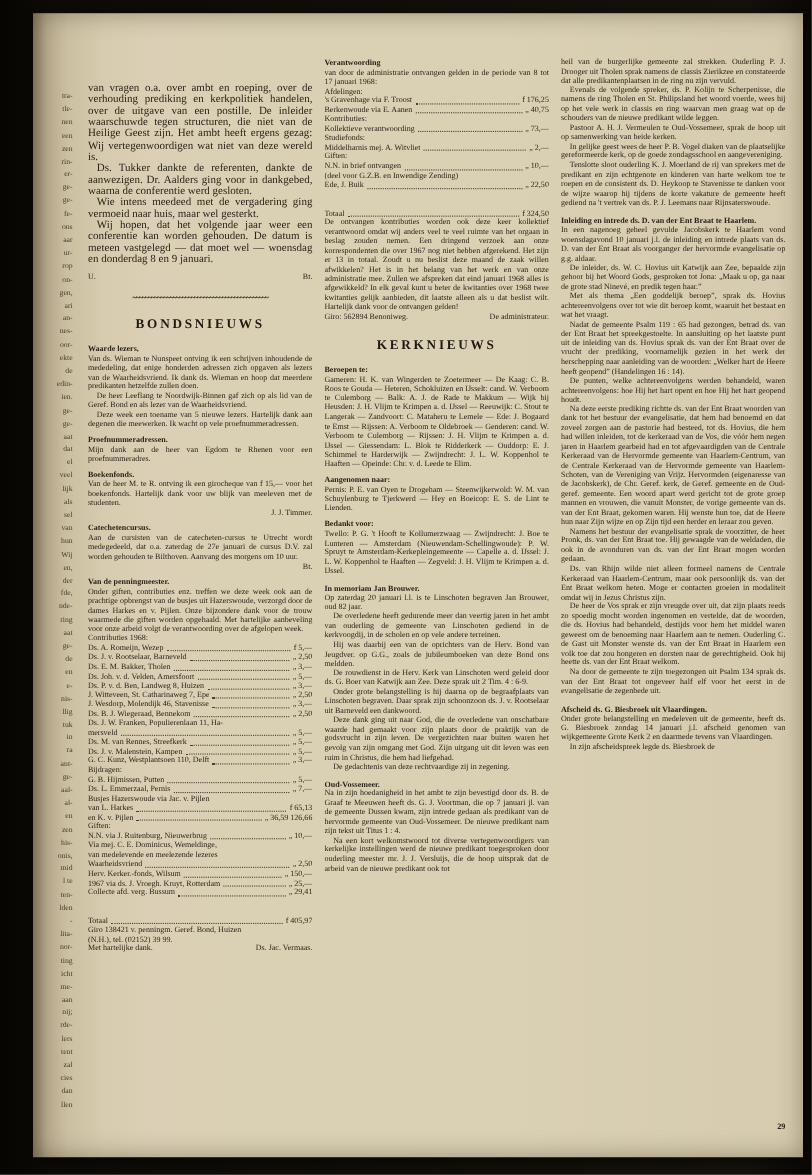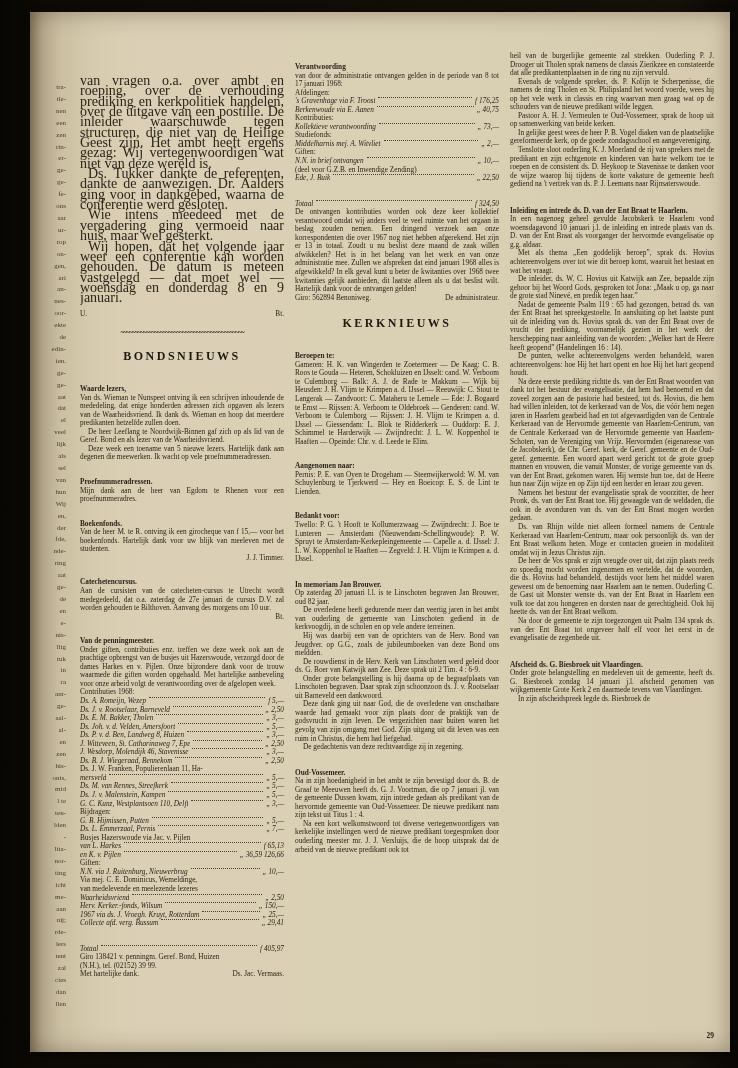--- a/index.html
+++ b/index.html
@@ -21,35 +21,35 @@
   .cols{
     position:absolute;left:50px;top:40px;width:634px;height:988px;
     display:flex;gap:11px;
   }
   .col{
     flex:1;min-width:0;overflow:hidden;color:#2a241a;
     font:7.3px/8.55px "Liberation Serif",serif;text-align:justify;
   }
   .p{text-indent:8px;}
   .p.ni{text-indent:0;}
-  .p.lg{font-size:14px;line-height:10.35px;}
-  .sub{font-weight:bold;text-align:left;margin-top:11px;}
+  .p.lg{font-size:10px;line-height:10.35px;}
+  .sub{font-weight:bold;text-align:left;margin-top:1px;}
   .h{font-weight:bold;font-size:12px;line-height:18px;letter-spacing:2.5px;
      text-align:center;color:#1e1911;text-indent:0;}
   .sep{text-align:center;font-weight:bold;letter-spacing:-1px;line-height:6px;
        height:7px;overflow:hidden;white-space:nowrap;color:#2a241a;}
   .lbl{text-align:left;}
-  .li{display:flex;align-items:flex-start;text-align:left;font-style:italic;}
+  .li{display:flex;align-items:flex-end;text-align:left;}
   .li .n{white-space:nowrap;overflow:hidden;}
   .li .dots{flex:1;border-bottom:1px dotted #4a4030;margin:0 3px 1px 3px;min-width:8px;}
   .li .a{white-space:nowrap;}
   .li.tot{margin-top:13px;}
   .note{text-align:left;}
   .sig{display:flex;justify-content:space-between;}
-  .pagenum{position:absolute;right:16px;bottom:12px;font:bold 7.5px "Liberation Serif",serif;color:#2a241b;}
+  .pagenum{position:absolute;right:16px;bottom:24px;font:bold 7.5px "Liberation Serif",serif;color:#2a241b;}
 </style>
 </head>
 <body>
 
 <div class="page">
   <div class="spine">
       <div>tra-</div>
       <div>tle-</div>
       <div>nen</div>
       <div>een</div>
@@ -370,22 +370,22 @@
       </div>
     <div class="col">
         <div class="p ni">heil van de burgerlijke gemeente zal strekken. Ouderling P. J. Drooger uit Tholen sprak namens de classis Zierikzee en constateerde dat alle predikantenplaatsen in de ring nu zijn vervuld.</div>
         <div class="p">Evenals de volgende spreker, ds. P. Kolijn te Scherpenisse, die namens de ring Tholen en St. Philipsland het woord voerde, wees hij op het vele werk in classis en ring waarvan men graag wat op de schouders van de nieuwe predikant wilde leggen.</div>
         <div class="p">Pastoor A. H. J. Vermeulen te Oud-Vossemeer, sprak de hoop uit op samenwerking van beide kerken.</div>
         <div class="p">In gelijke geest wees de heer P. B. Vogel diaken van de plaatselijke gereformeerde kerk, op de goede zondagsschool en aangevereniging.</div>
         <div class="p">Tenslotte sloot ouderling K. J. Moerland de rij van sprekers met de predikant en zijn echtgenote en kinderen van harte welkom toe te roepen en de consistent ds. D. Heykoop te Stavenisse te danken voor de wijze waarop hij tijdens de korte vakature de gemeente heeft gediend na 't vertrek van ds. P. J. Leemans naar Rijnsaterswoude.</div>
         <div style="height: 7px;"></div>
         <div class="sub">Inleiding en intrede ds. D. van der Ent Braat te Haarlem.</div>
         <div class="p ni">In een nagenoeg geheel gevulde Jacobskerk te Haarlem vond woensdagavond 10 januari j.l. de inleiding en intrede plaats van ds. D. van der Ent Braat als voorganger der hervormde evangelisatie op g.g. aldaar.</div>
+        <div class="p">De inleider, ds. W. C. Hovius uit Katwijk aan Zee, bepaalde zijn gehoor bij het Woord Gods, gesproken tot Jona: „Maak u op, ga naar de grote stad Ninevé, en predik tegen haar.”</div>
         <div class="p">Met als thema „Een goddelijk beroep”, sprak ds. Hovius achtereenvolgens over tot wie dit beroep komt, waaruit het bestaat en wat het vraagt.</div>
-        <div class="p">De inleider, ds. W. C. Hovius uit Katwijk aan Zee, bepaalde zijn gehoor bij het Woord Gods, gesproken tot Jona: „Maak u op, ga naar de grote stad Ninevé, en predik tegen haar.”</div>
         <div class="p">Nadat de gemeente Psalm 119 : 65 had gezongen, betrad ds. van der Ent Braat het spreekgestoelte. In aansluiting op het laatste punt uit de inleiding van ds. Hovius sprak ds. van der Ent Braat over de vrucht der prediking, voornamelijk gezien in het werk der herschepping naar aanleiding van de woorden: „Welker hart de Heere heeft geopend” (Handelingen 16 : 14).</div>
         <div class="p">De punten, welke achtereenvolgens werden behandeld, waren achtereenvolgens: hoe Hij het hart opent en hoe Hij het hart geopend houdt.</div>
         <div class="p">Na deze eerste prediking richtte ds. van der Ent Braat woorden van dank tot het bestuur der evangelisatie, dat hem had benoemd en dat zoveel zorgen aan de pastorie had besteed, tot ds. Hovius, die hem had willen inleiden, tot de kerkeraad van de Vos, die vóór hem negen jaren in Haarlem gearbeid had en tot afgevaardigden van de Centrale Kerkeraad van de Hervormde gemeente van Haarlem-Centrum, van de Centrale Kerkeraad van de Hervormde gemeente van Haarlem-Schoten, van de Vereniging van Vrijz. Hervormden (eigenaresse van de Jacobskerk), de Chr. Geref. kerk, de Geref. gemeente en de Oud-geref. gemeente. Een woord apart werd gericht tot de grote groep mannen en vrouwen, die vanuit Monster, de vorige gemeente van ds. van der Ent Braat, gekomen waren. Hij wenste hun toe, dat de Heere hun naar Zijn wijze en op Zijn tijd een herder en leraar zou geven.</div>
         <div class="p">Namens het bestuur der evangelisatie sprak de voorzitter, de heer Pronk, ds. van der Ent Braat toe. Hij gewaagde van de weldaden, die ook in de avonduren van ds. van der Ent Braat mogen worden gedaan.</div>
         <div class="p">Ds. van Rhijn wilde niet alleen formeel namens de Centrale Kerkeraad van Haarlem-Centrum, maar ook persoonlijk ds. van der Ent Braat welkom heten. Moge er contacten groeien in modaliteit omdat wij in Jezus Christus zijn.</div>
         <div class="p">De heer de Vos sprak er zijn vreugde over uit, dat zijn plaats reeds zo spoedig mocht worden ingenomen en vertelde, dat de woorden, die ds. Hovius had behandeld, destijds voor hem het middel waren geweest om de benoeming naar Haarlem aan te nemen. Ouderling C. de Gast uit Monster wenste ds. van der Ent Braat in Haarlem een volk toe dat zou hongeren en dorsten naar de gerechtigheid. Ook hij heette ds. van der Ent Braat welkom.</div>
         <div class="p">Na door de gemeente te zijn toegezongen uit Psalm 134 sprak ds. van der Ent Braat tot ongeveer half elf voor het eerst in de evangelisatie de zegenbede uit.</div>
         <div style="height: 7px;"></div>
         <div class="sub">Afscheid ds. G. Biesbroek uit Vlaardingen.</div>
         <div class="p ni">Onder grote belangstelling en medeleven uit de gemeente, heeft ds. G. Biesbroek zondag 14 januari j.l. afscheid genomen van wijkgemeente Grote Kerk 2 en daarmede tevens van Vlaardingen.</div>

